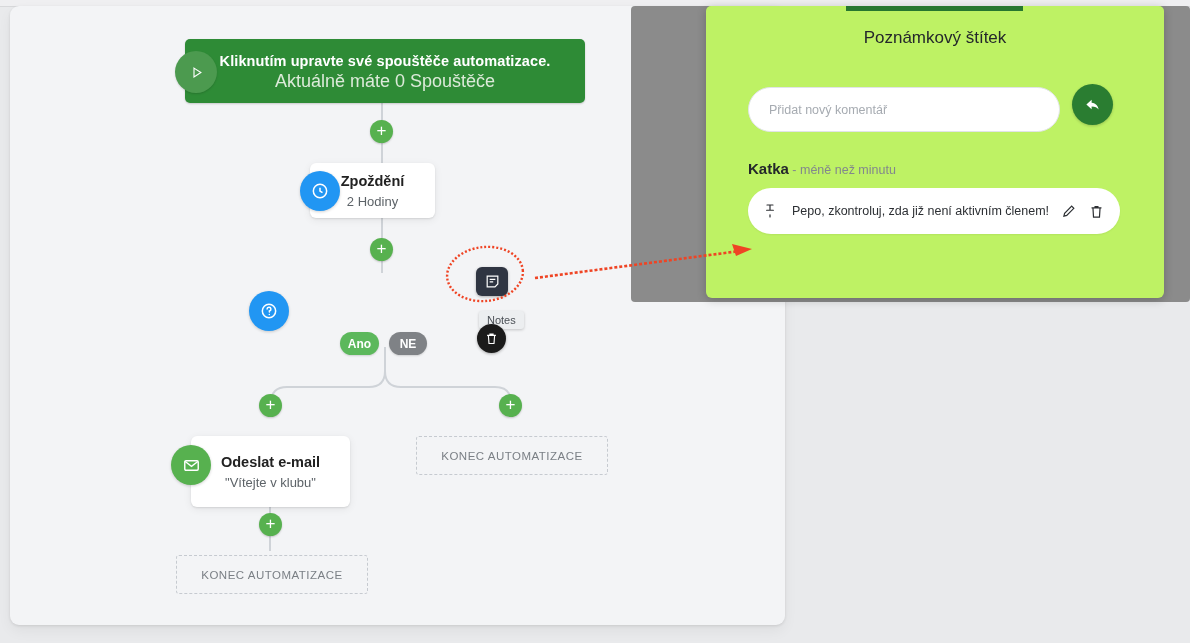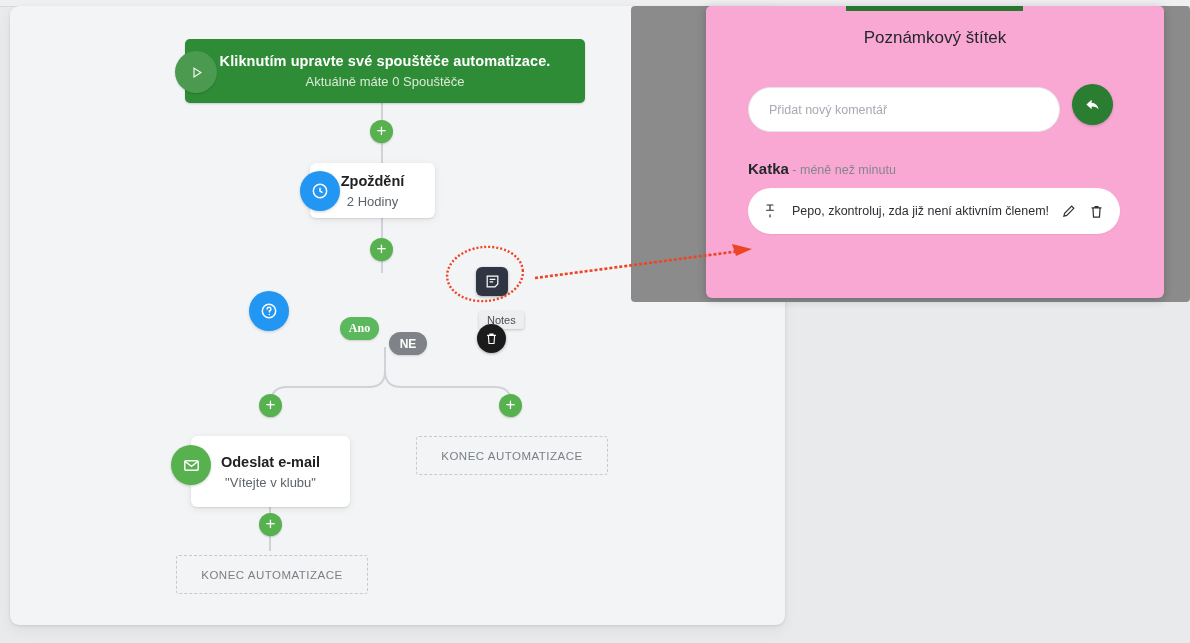--- a/index.html
+++ b/index.html
@@ -27,21 +27,21 @@
 
   
   .trigger{
     position:absolute;left:175px;top:33px;width:400px;height:64px;
     background:#2e8b36;border-radius:5px;
     box-shadow:0 1px 2px rgba(0,0,0,.18);
     display:flex;flex-direction:column;align-items:center;justify-content:center;
     color:#fff;
   }
   .trigger .t1{font-size:14.5px;font-weight:bold;letter-spacing:.1px;line-height:20px;}
-  .trigger .t2{font-size:13px;color:#dcead9;line-height:19px;margin-top:1px;}
+  .trigger .t2{font-size:18px;color:#dcead9;line-height:19px;margin-top:1px;}
   .trigger-badge{
     position:absolute;left:165px;top:45px;width:42px;height:42px;border-radius:50%;
     background:#4c9a4f;display:flex;align-items:center;justify-content:center;
     box-shadow:0 1px 2px rgba(0,0,0,.15);
   }
 
   
   .node{
     position:absolute;background:#fff;border-radius:6px;
     box-shadow:0 1px 2px rgba(0,0,0,.10),0 2px 8px rgba(0,0,0,.07);
@@ -97,21 +97,21 @@
     box-shadow:0 1px 3px rgba(0,0,0,.3);
   }
 
   
   svg.annot{position:absolute;left:0;top:0;width:1190px;height:643px;pointer-events:none;}
 
   
   .backdrop{position:absolute;left:631px;top:6px;width:559px;height:296px;background:#8b8b8b;border-radius:4px;}
   .modal{
     position:absolute;left:706px;top:6px;width:458px;height:292px;
-    background:#f9a8d4;border-radius:5px 5px 6px 6px;
+    background:#bef264;border-radius:5px 5px 6px 6px;
     box-shadow:0 2px 10px rgba(0,0,0,.22);overflow:hidden;
   }
   .modal-greenbar{position:absolute;left:140px;top:0;width:177px;height:5px;background:#27772f;}
   .modal-title{
     position:absolute;left:0;top:22px;width:458px;text-align:center;
     font-size:17px;color:#24272b;
   }
   .comment-input{
     position:absolute;left:42px;top:81px;width:312px;height:45px;
     background:#fff;border:1px solid #e1e4e8;border-radius:23px;
@@ -186,21 +186,21 @@
       </div>
 
       <div class="node-badge" style="left:239px;top:285px;background:#2196f3;">
         <svg width="20" height="20" viewBox="0 0 24 24" fill="none" stroke="#fff" stroke-width="1.8">
           <circle cx="12" cy="12" r="8"></circle>
           <path d="M9.7 9.6a2.3 2.3 0 1 1 2.8 2.3v1.3" stroke-linecap="round"></path>
           <circle cx="12.4" cy="16.1" r=".9" fill="#fff" stroke="none"></circle>
         </svg>
       </div>
 
-      <div class="pill yes" style="left:330px;top:311px;width:39px;font-family:Liberation Serif, serif;">Ano</div>
+      <div class="pill yes" style="left:330px;top:326px;width:39px;">Ano</div>
       <div class="pill no" style="left:379px;top:326px;width:38px;">NE</div>
 
       <div class="notes-btn">
         <svg width="17" height="17" viewBox="0 0 24 24" fill="none" stroke="#fff" stroke-width="1.7">
           <path d="M4.5 4.5h15v11l-4 4h-11z"></path>
           <path d="M8 9h8M8 12.5h5"></path>
         </svg>
       </div>
       <div class="tooltip">Notes</div>
       <div class="trash-btn">

